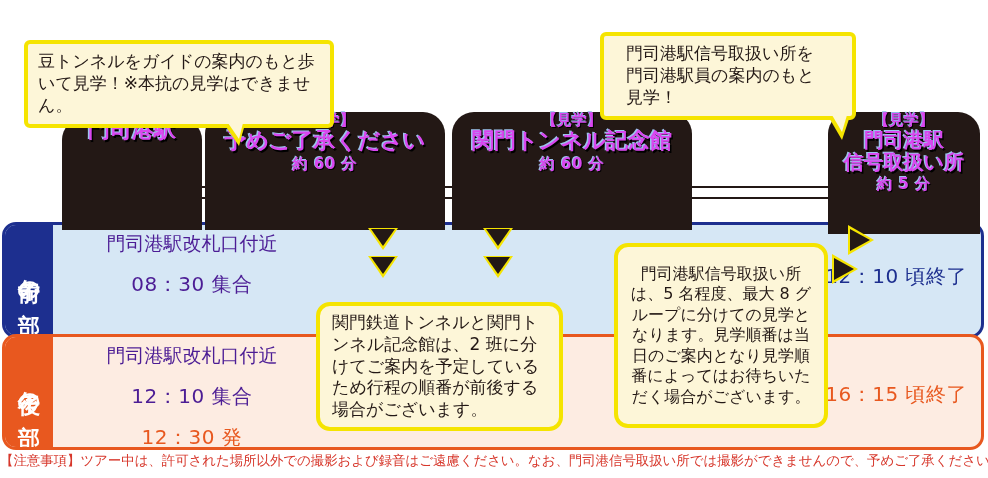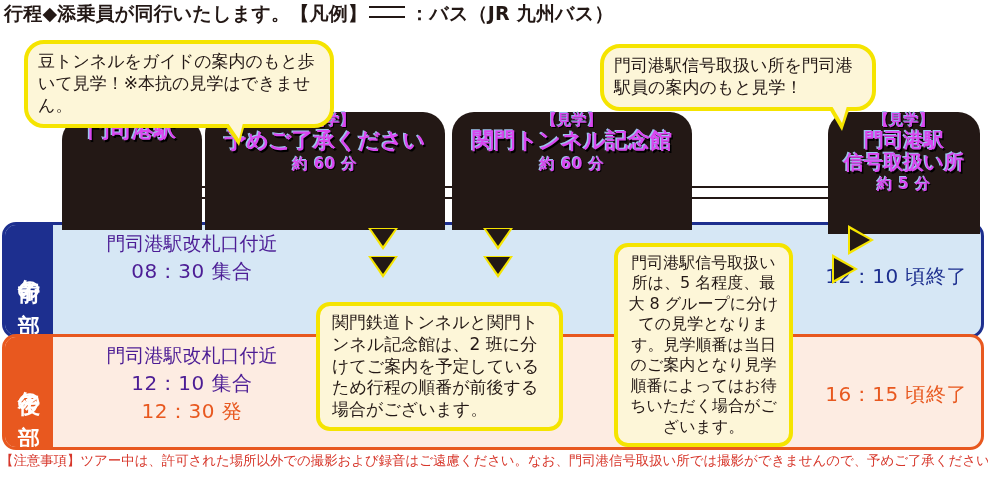--- a/index.html
+++ b/index.html
@@ -38,21 +38,21 @@
   }
   .band .body{position:absolute;left:48px;right:0;top:0;bottom:0;}
 
   #band-am{top:222px;height:110px;background:#d6e7f5;border:3px solid #1d2f8f;}
   #band-am .tab{background:#1d2f8f;}
   #band-pm{top:334px;height:110px;background:#fdece2;border:3px solid #e8581f;}
   #band-pm .tab{background:#e8581f;}
 
   .depart-block{position:absolute;left:14px;top:6px;width:250px;text-align:center;}
   .depart-block .place{font-size:19px;font-weight:500;white-space:nowrap;}
-  .depart-block .tline{font-size:20px;font-weight:500;margin-top:1px;letter-spacing:.5px;}
+  .depart-block .tline{font-size:20px;font-weight:500;margin-top:14px;letter-spacing:.5px;}
   .c-red{color:#4c1d95;}
   .c-blue{color:#1d2f8f;}
   .c-orange{color:#e8581f;}
 
   .end-block{
     position:absolute;right:14px;top:38px;
     font-size:20px;white-space:nowrap;letter-spacing:.5px;
   }
   #band-pm .end-block{top:44px;}
 
@@ -122,21 +122,21 @@
   #tri-c{left:483px;top:228px;}
   #tri-d{left:483px;top:256px;}
   #tri-e{left:848px;top:225px;}
   #tri-f{left:832px;top:254px;}
 
   
   .callout{
     position:absolute;
     background:#fdf6d8;
     border:4px solid #f5e400;
-    border-radius:20px;
+    border-radius:6px;
     color:#231815;
     line-height:1.28;
     z-index:12;
     box-sizing:border-box;
   }
   .callout .txt{display:block;}
   .callout .tail{
     position:absolute;width:0;height:0;
   }
 
@@ -146,53 +146,48 @@
     border-left:15px solid transparent;border-right:6px solid transparent;
     border-top:22px solid #f5e400;
   }
   #callout-left .tail::after{
     content:"";position:absolute;left:-11px;top:-23px;
     width:0;height:0;
     border-left:11px solid transparent;border-right:4px solid transparent;
     border-top:16px solid #fdf6d8;
   }
 
-  #callout-right{left:600px;top:44px;width:276px;padding:7px 10px 8px;font-size:17px;}
+  #callout-right{left:600px;top:32px;width:256px;padding:7px 22px 8px;font-size:17px;}
   #callout-right .tail{
     left:224px;bottom:-24px;
     border-left:14px solid transparent;border-right:8px solid transparent;
     border-top:24px solid #f5e400;
   }
   #callout-right .tail::after{
     content:"";position:absolute;left:-10px;top:-25px;
     width:0;height:0;
     border-left:10px solid transparent;border-right:5px solid transparent;
     border-top:17px solid #fdf6d8;
   }
 
   #callout-mid{left:316px;top:302px;width:247px;padding:6px 12px;font-size:17px;border-radius:14px;}
-  #callout-right2{left:614px;top:243px;width:179px;padding:6px 10px;font-size:16px;border-radius:14px;text-align:center;}
+  #callout-right2{left:614px;top:243px;width:214px;padding:17px 10px;font-size:16px;border-radius:14px;text-align:center;}
 
   
   .footnote{
     position:absolute;left:0px;top:452px;width:988px;
     font-size:13.5px;color:#d7372b;white-space:nowrap;letter-spacing:-.1px;
   }
   .footnote b{font-weight:400;}
 </style>
 </head>
 <body>
 
 <div id="stage">
 
-  <div class="header">
-    <span>行程◆添乗員が同行いたします。【凡例】</span>
-    <span class="legend-line"></span>
-    <span class="legend-label">：バス（JR 九州バス）</span>
-  </div>
 
   <div class="band" id="band-am">
     <div class="tab">
       <span>午前の部</span>
     </div>
     <div class="body">
       <div class="depart-block">
         <div class="place c-red">門司港駅改札口付近</div>
         <div class="tline c-red">08：30 集合</div>
       </div>

